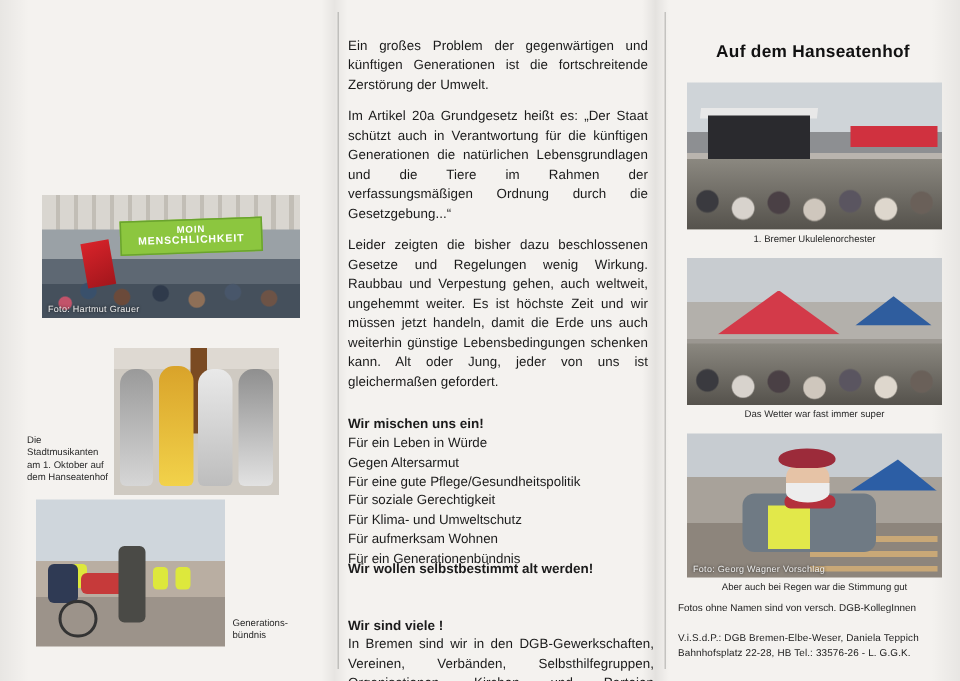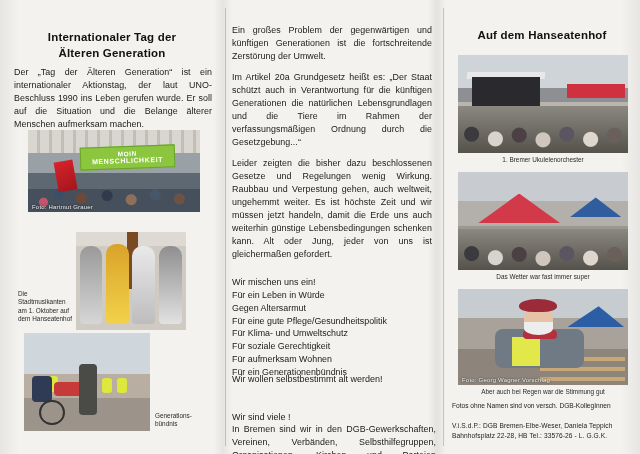--- a/index.html
+++ b/index.html
@@ -31,21 +31,21 @@
 
   h2.head{
     font-size:11.5px;font-weight:bold;text-align:center;
     margin:0;line-height:1.35;letter-spacing:.2px;color:#111;
   }
   .body-txt{
     font-size:8.9px;line-height:1.46;text-align:justify;color:#1a1a1a;
     letter-spacing:.05px;
   }
   .body-txt p{margin:0 0 8px 0;}
-  .bold{font-weight:normal;}
+  .bold{font-weight:bold;}
   .list{font-size:8.9px;line-height:1.44;margin:0;}
   .list div{white-space:nowrap;}
 
   
   .photo{position:relative;overflow:hidden;background:#b9bcbd;}
   .cap{
     font-size:6.4px;line-height:1.3;color:#2a2a2a;
   }
   .cap-on{
     position:absolute;left:4px;bottom:2px;
@@ -150,28 +150,21 @@
 
 <div class="page">
 
   <div class="fold a"></div>
   <div class="fold b"></div>
   <div class="vrule r1"></div>
   <div class="vrule r2"></div>
 
   <div class="col col-left">
 
-    <h2 class="head" style="position:absolute;left:14px;top:30px;width:196px;">
-      <span>Internationaler Tag der</span><br>
-      <span>Älteren Generation</span>
-    </h2>
-
-    <div class="body-txt" style="position:absolute;left:14px;top:66px;width:198px;">
-      <p>Der „Tag der Älteren Generation“ ist ein internationaler Aktionstag, der laut UNO-Beschluss 1990 ins Leben gerufen wurde. Er soll auf die Situation und die Belange älterer Menschen aufmerksam machen.</p>
-    </div>
+
 
     <div class="photo p-demo" style="position:absolute;left:28px;top:130px;width:172px;height:82px;">
       <div class="bldg"></div>
       <div class="flag"></div>
       <div class="banner">
         <span class="b1">MOIN</span>
         <span class="b2">MENSCHLICHKEIT</span>
       </div>
       <div class="cap-on">Foto: Hartmut Grauer</div>
     </div>
@@ -203,22 +196,22 @@
       <p>Im Artikel 20a Grundgesetz heißt es: „Der Staat schützt auch in Verantwortung für die künftigen Generationen die natürlichen Lebensgrundlagen und die Tiere im Rahmen der verfassungsmäßigen Ordnung durch die Gesetzgebung...“</p>
       <p>Leider zeigten die bisher dazu beschlossenen Gesetze und Regelungen wenig Wirkung. Raubbau und Verpestung gehen, auch weltweit, ungehemmt weiter. Es ist höchste Zeit und wir müssen jetzt handeln, damit die Erde uns auch weiterhin günstige Lebensbedingungen schenken kann. Alt oder Jung, jeder von uns ist gleichermaßen gefordert.</p>
     </div>
 
     <div style="position:absolute;left:6px;top:277px;width:204px;">
       <div class="bold" style="font-size:9px;margin-bottom:2px;">Wir mischen uns ein!</div>
       <div class="list">
         <div>Für ein Leben in Würde</div>
         <div>Gegen Altersarmut</div>
         <div>Für eine gute Pflege/Gesundheitspolitik</div>
+        <div>Für soziale Gerechtigkeit</div>
         <div>Für Klima- und Umweltschutz</div>
-        <div>Für soziale Gerechtigkeit</div>
         <div>Für aufmerksam Wohnen</div>
         <div>Für ein Generationenbündnis</div>
       </div>
     </div>
 
     <div class="bold" style="position:absolute;left:6px;top:374px;width:206px;font-size:9px;">Wir wollen selbstbestimmt alt werden!</div>
 
     <div style="position:absolute;left:6px;top:385px;width:204px;">
       <div class="bold" style="font-size:9px;margin-bottom:1px;margin-top:27px;">Wir sind viele !</div>
       <div class="body-txt">

